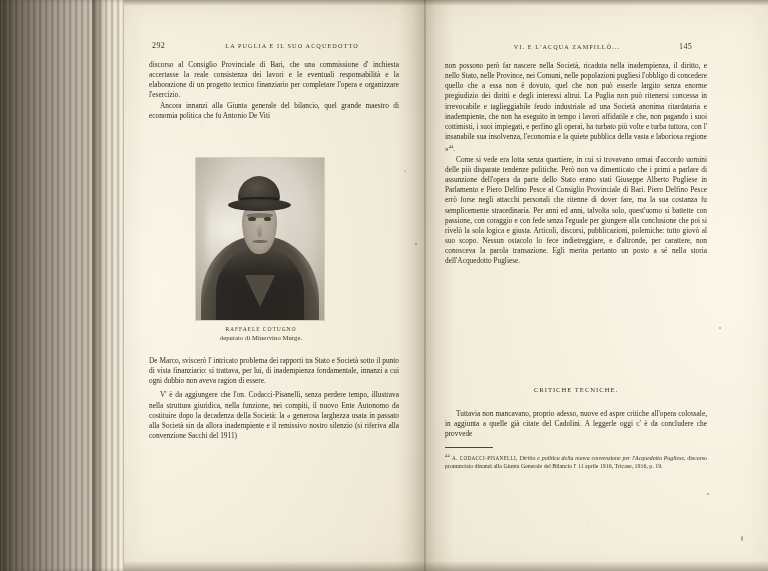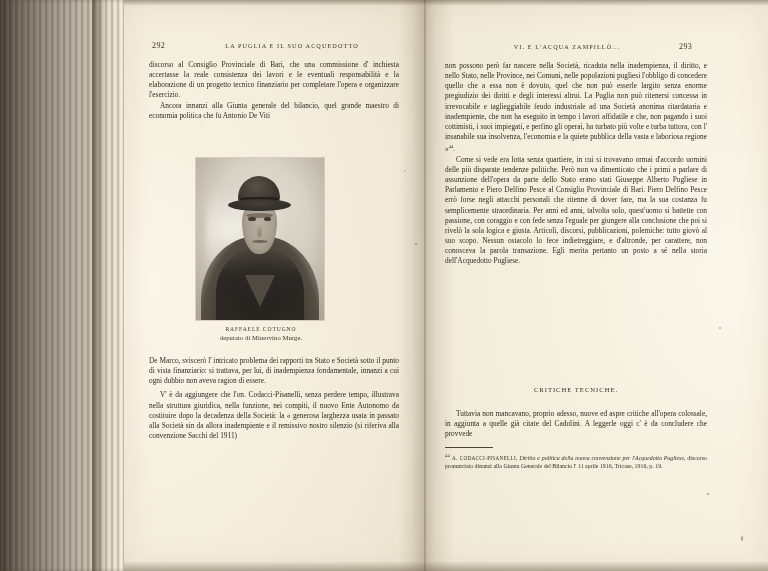--- a/index.html
+++ b/index.html
@@ -392,21 +392,21 @@
 
   <div class="page-block body-text" style="left:149px; top:356px; width:250px;">
     <p>De Marco, sviscerò l' intricato problema dei rapporti tra Stato e Società sotto il punto di vista finanziario: si trattava, per lui, di inadempienza fondamentale, innanzi a cui ogni dubbio non aveva ragion di essere.</p>
     <p class="indent" style="margin-top:4px;">V' è da aggiungere che l'on. Codacci-Pisanelli, senza perdere tempo, illustrava nella struttura giuridica, nella funzione, nei compiti, il nuovo Ente Autonomo da costituire dopo la decadenza della Società: la « generosa larghezza usata in passato alla Società sin da allora inadempiente e il remissivo nostro silenzio (si riferiva alla convenzione Sacchi del 1911)</p>
   </div>
 
   <div class="leaf leaf-right">
 
     <div class="page-block running-head" style="left:38px; top:43px; width:210px; justify-content:center;">VI. E L'ACQUA ZAMPILLÒ...</div>
 
-    <div class="page-block folio" style="left:255px; top:42px;">293</div>
+    <div class="page-block folio" style="left:255px; top:42px;">145</div>
 
     <div class="page-block body-text" style="left:21px; top:61px; width:262px;">
       <p><span>non possono però far nascere nella Società, ricaduta nella inadempienza, il diritto, e nello Stato, nelle Province, nei Comuni, nelle popolazioni pugliesi l'obbligo di concedere quello che a essa non è dovuto, quel che non può esserle largito senza enorme pregiudizio dei diritti e degli interessi altrui. La Puglia non può ritenersi concessa in irrevocabile e taglieggiabile feudo industriale ad una Società anonima ritardataria e inadempiente, che non ha eseguito in tempo i lavori affidatile e che, non pagando i suoi cottimisti, i suoi impiegati, e perfino gli operai, ha turbato più volte e turba tuttora, con l' insanabile sua insolvenza, l'economia e la quiete pubblica della vasta e laboriosa regione »</span><span class="sup-ref">44</span>.</p>
       <p class="indent">Come si vede era lotta senza quartiere, in cui si trovavano ormai d'accordo uomini delle più disparate tendenze politiche. Però non va dimenticato che i primi a parlare di assunzione dell'opera da parte dello Stato erano stati Giuseppe Alberto Pugliese in Parlamento e Piero Delfino Pesce al Consiglio Provinciale di Bari. Piero Delfino Pesce errò forse negli attacchi personali che ritenne di dover fare, ma la sua costanza fu semplicemente straordinaria. Per anni ed anni, talvolta solo, quest'uomo si battette con passione, con coraggio e con fede senza l'eguale per giungere alla conclusione che poi si rivelò la sola logica e giusta. Articoli, discorsi, pubblicazioni, polemiche: tutto giovò al suo scopo. Nessun ostacolo lo fece indietreggiare, e d'altronde, per carattere, non conosceva la parola transazione. Egli merita pertanto un posto a sé nella storia dell'Acquedotto Pugliese.</p>
     </div>
 
     <div class="page-block section-head" style="left:21px; top:386px; width:262px;">Critiche tecniche.</div>
 
     <div class="page-block body-text" style="left:21px; top:409px; width:262px;">
       <p class="indent">Tuttavia non mancavano, proprio adesso, nuove ed aspre critiche all'opera colossale, in aggiunta a quelle già citate del Cadolini. A leggerle oggi c' è da concludere che provvede</p>

